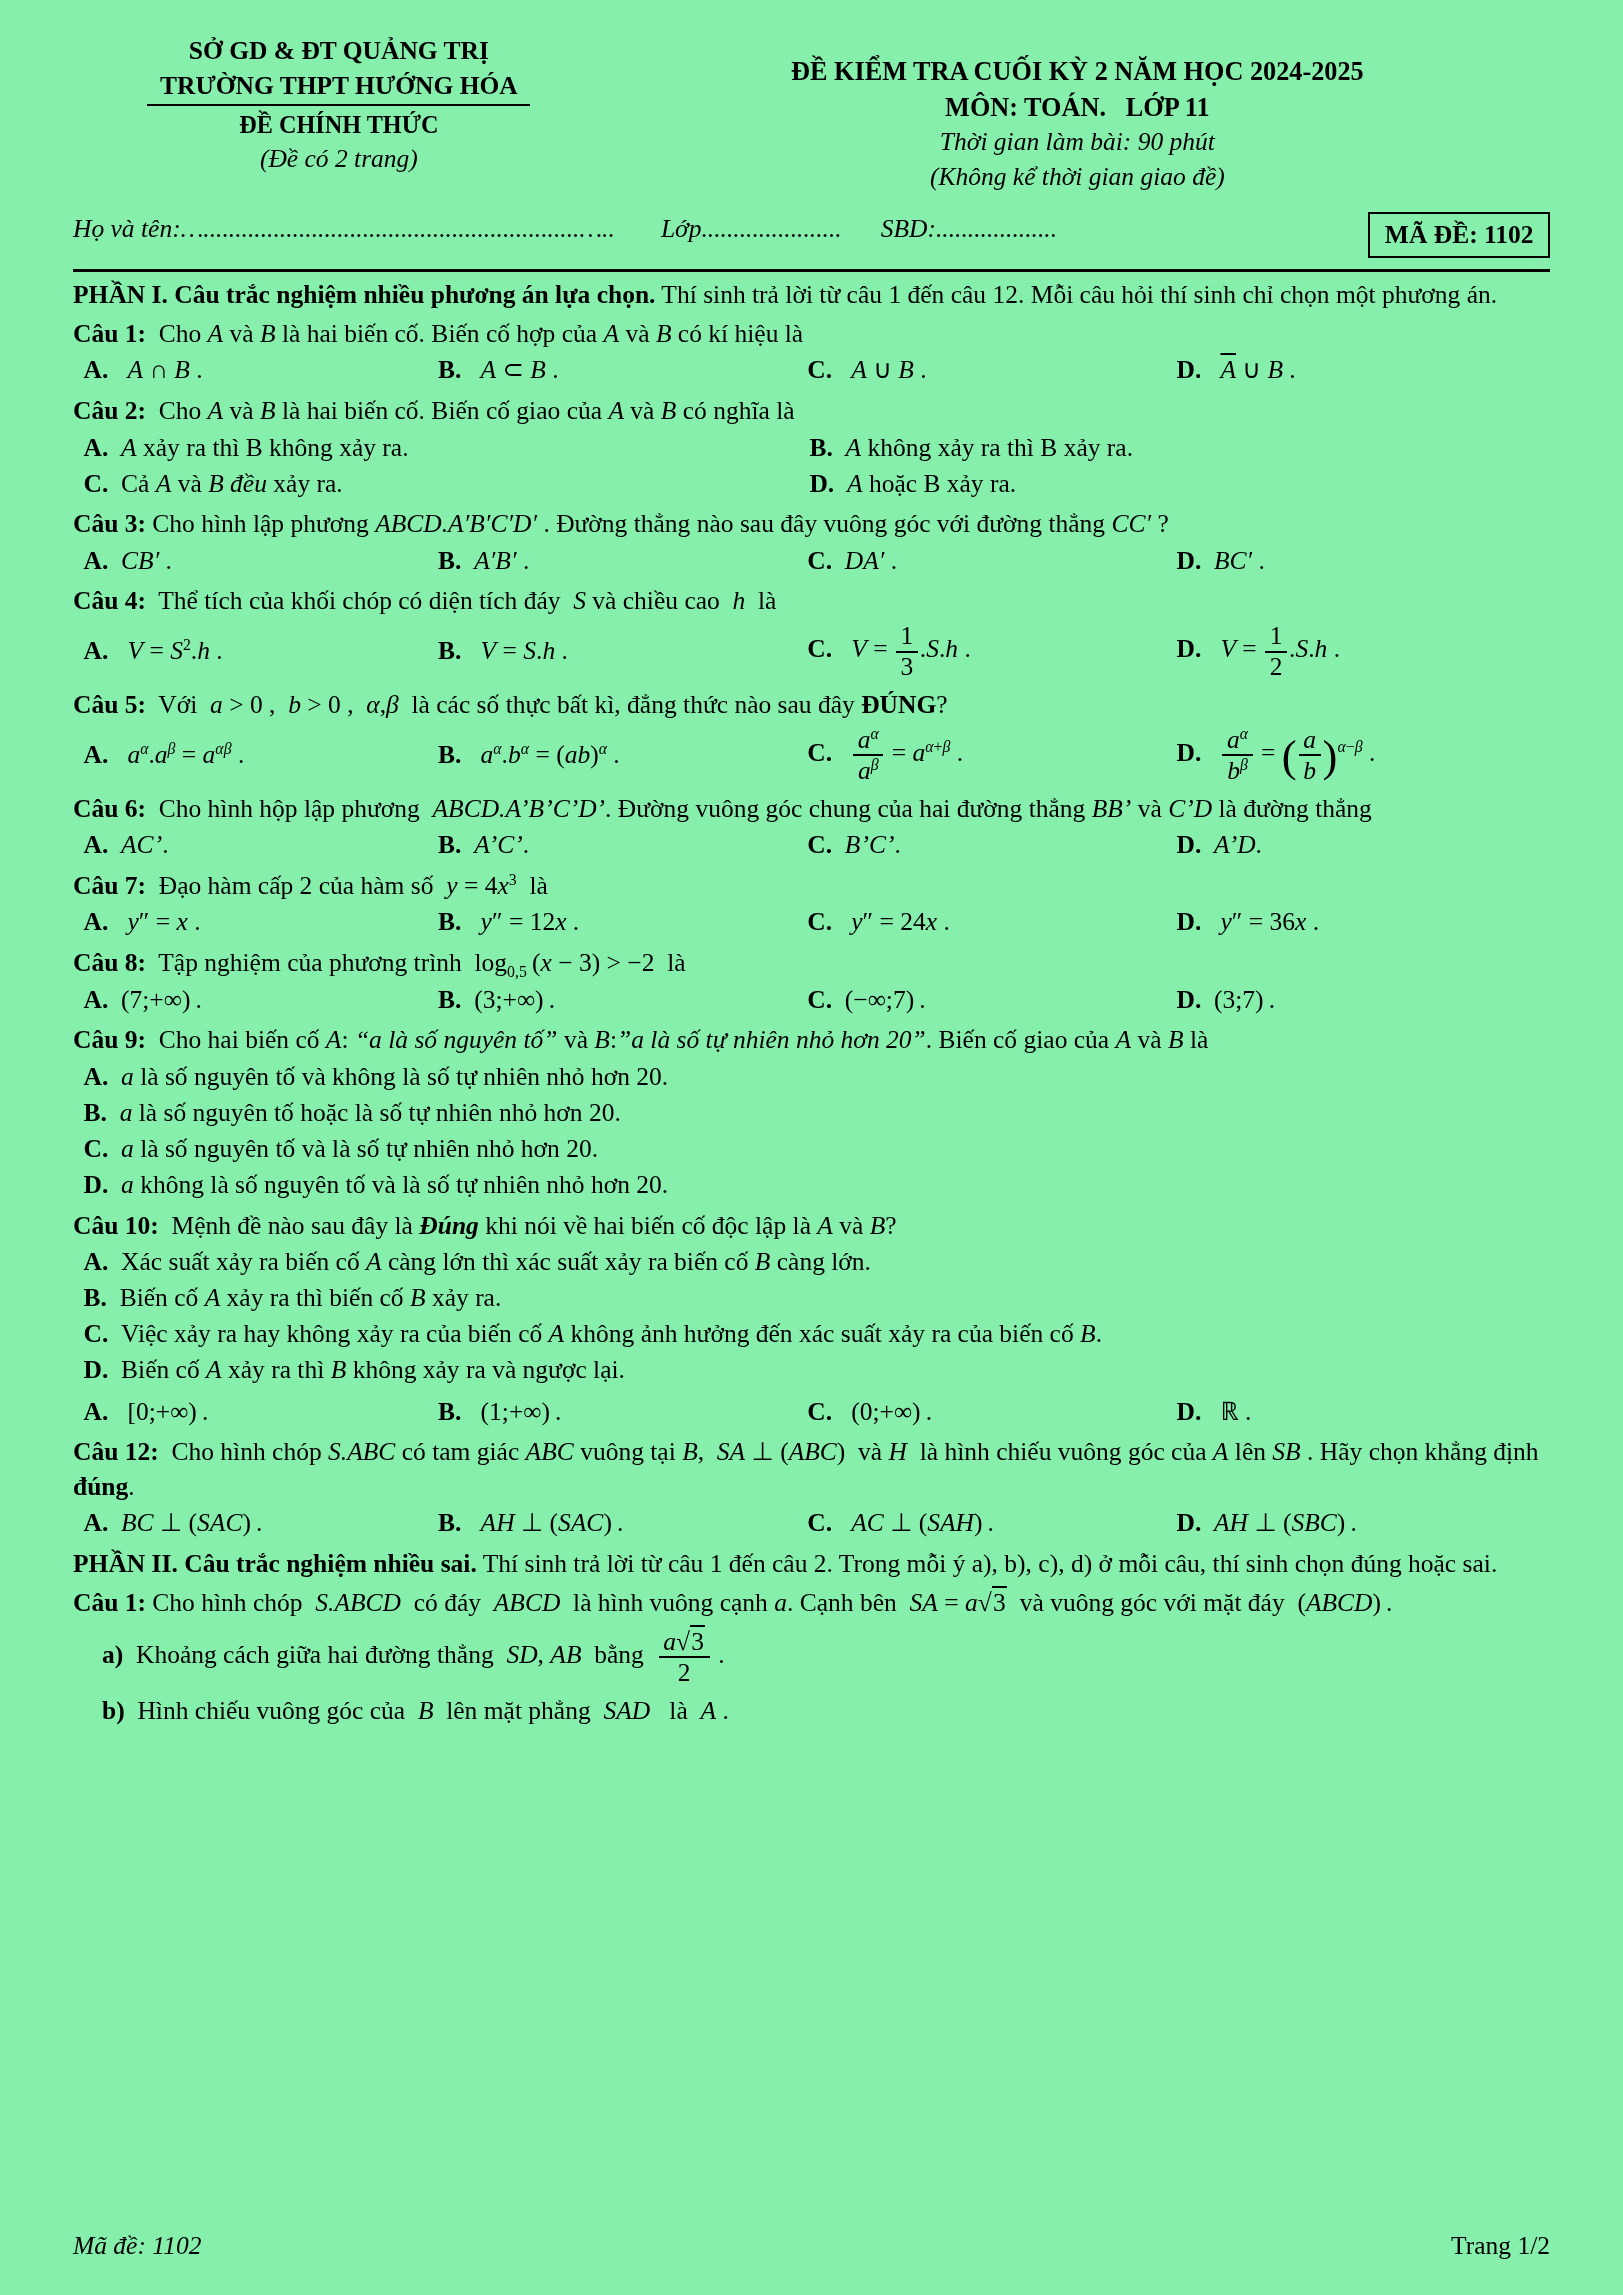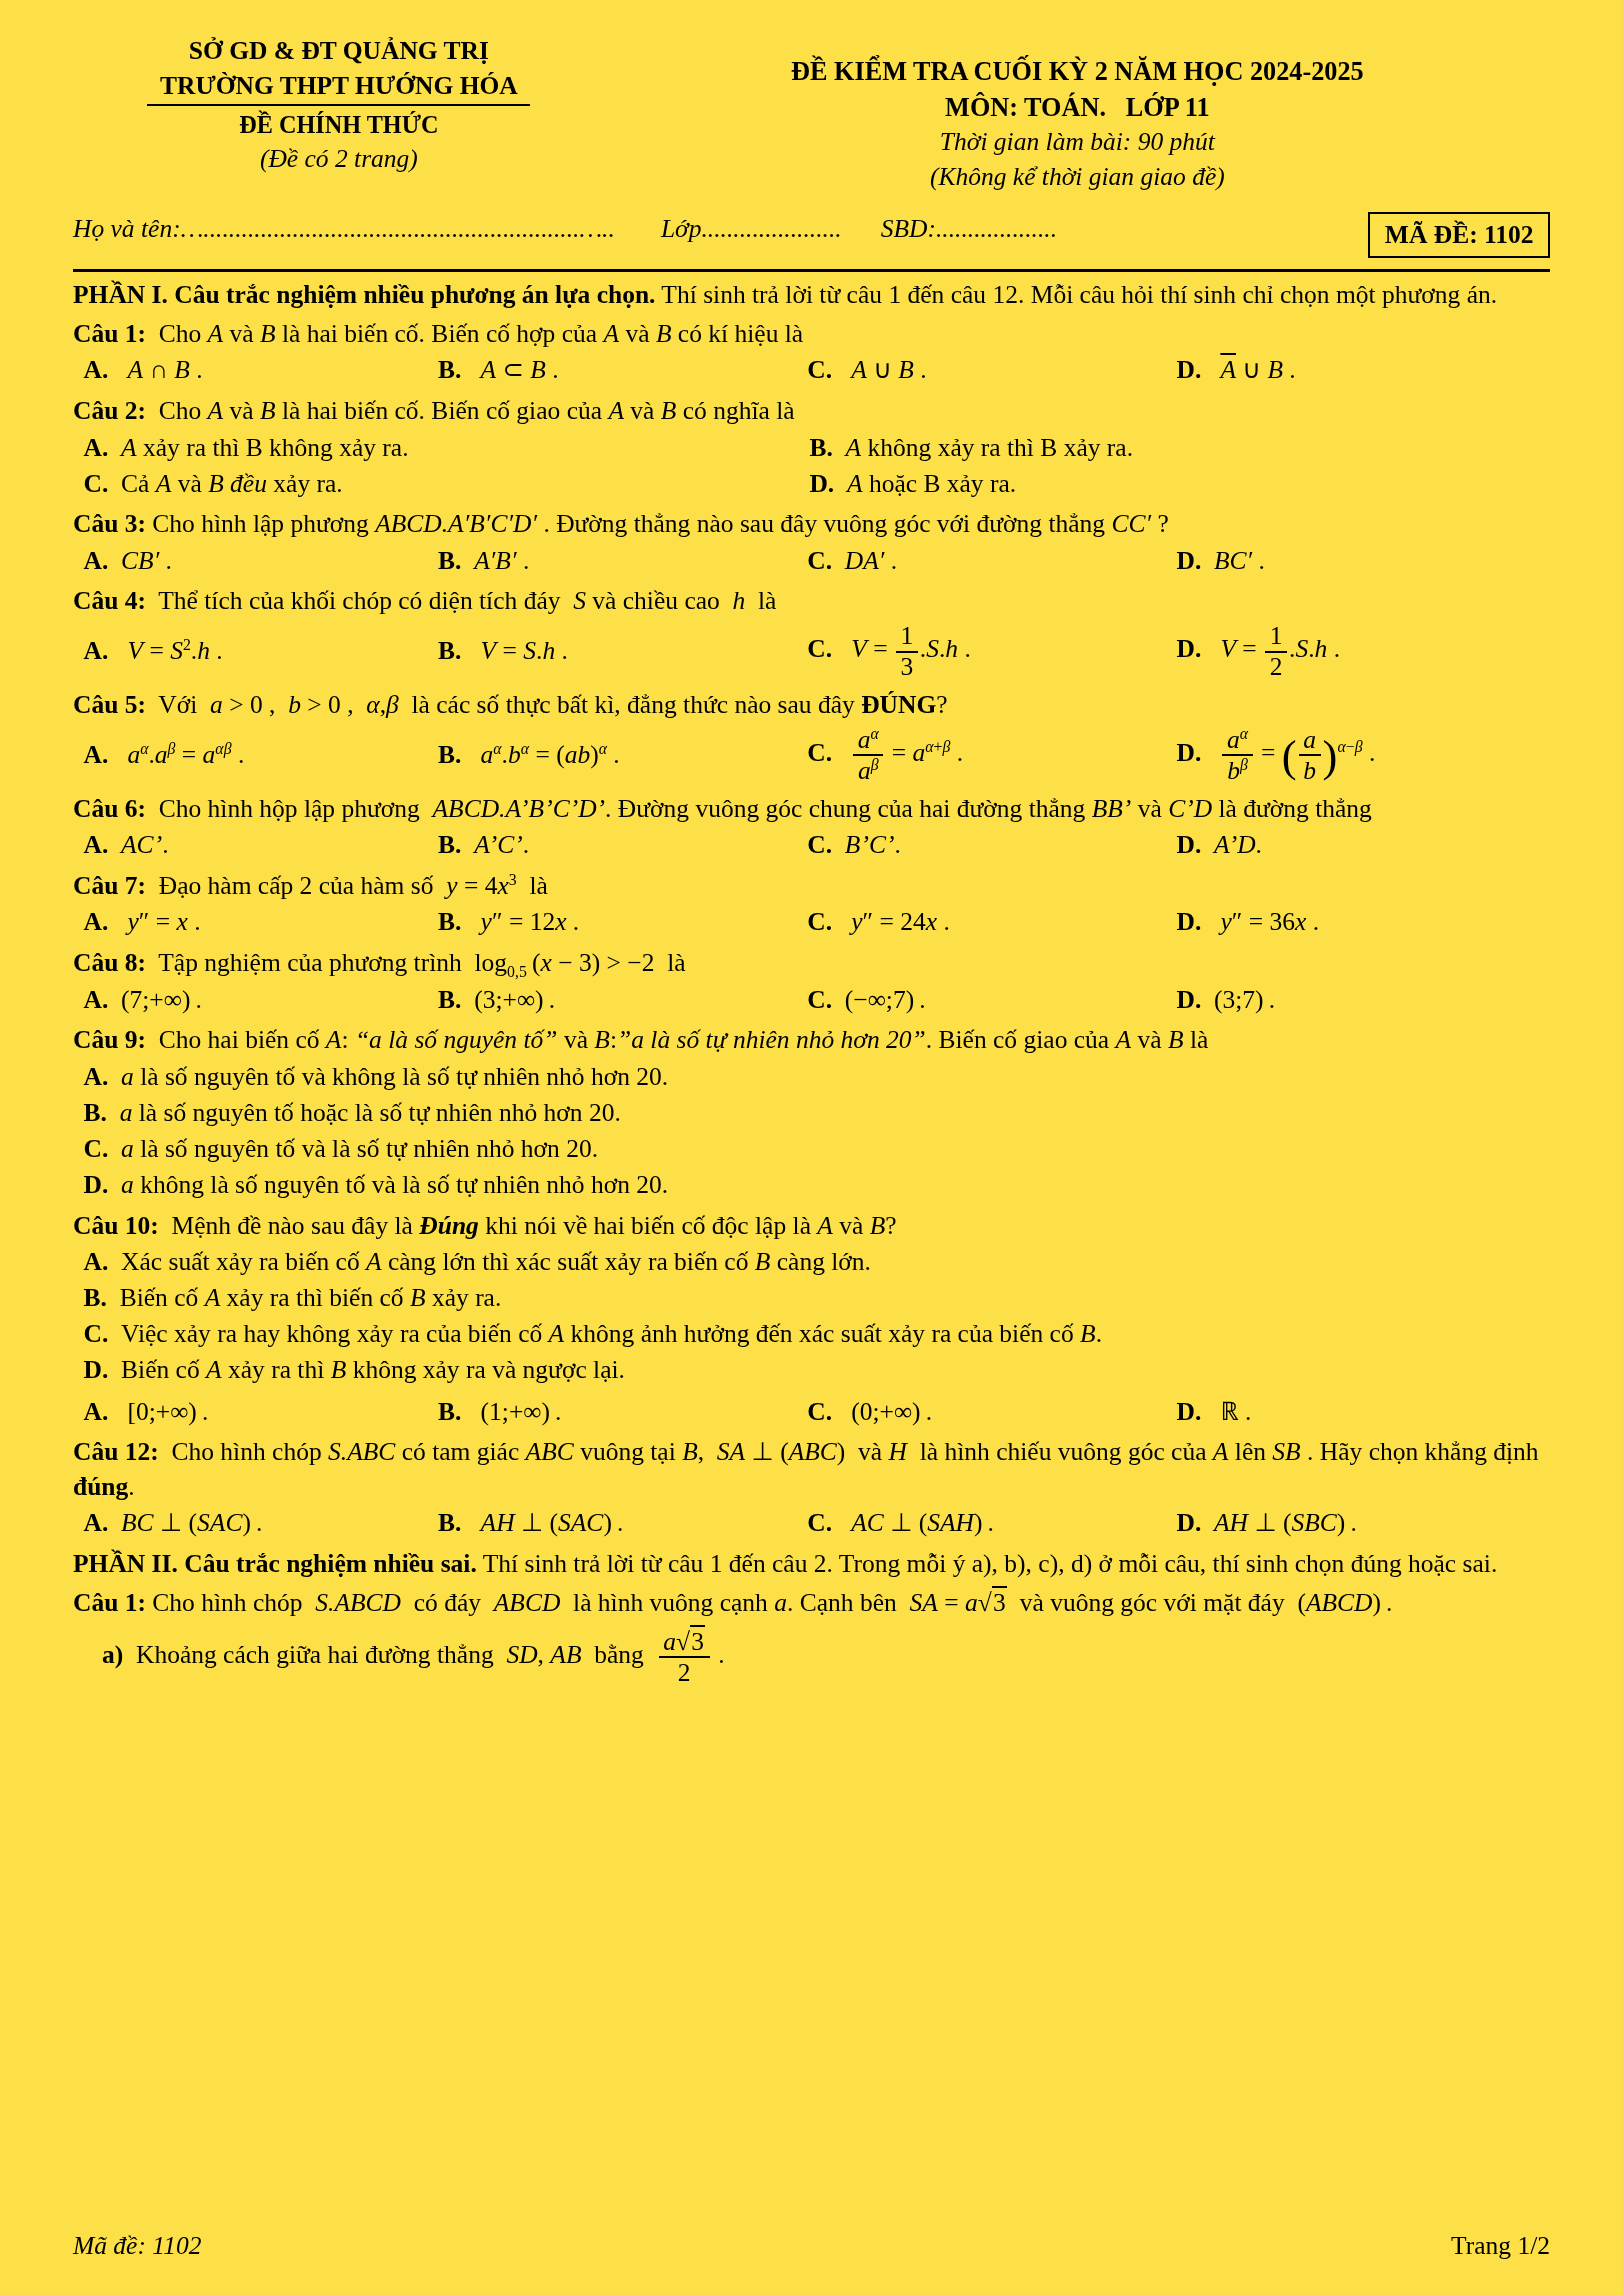--- a/index.html
+++ b/index.html
@@ -1,21 +1,21 @@
 <!DOCTYPE html>
 <html lang="vi" style="font-size:10.5px"><head>
 <meta charset="utf-8">
 <style>
   * { margin:0; padding:0; box-sizing:border-box; }
   html,body { background:#ffffff; }
   .page {
     position:relative;
     width:1623px; height:2295px;
     margin:0 auto;
-    background:#fde047;
+    background:#86efac;
     color:#000;
     font-family:"Liberation Serif", serif;
     font-size:25.5px; line-height:1.36;
     padding:34px 73px 98px 73px;
     overflow:hidden;
   }
   
   .header { display:flex; align-items:flex-start; }
   .h-left { width:36%; text-align:center; }
   .h-right { width:64%; text-align:center; }
@@ -205,20 +205,21 @@
           <div class="opt"><b>D.</b>&nbsp;&nbsp;<i>AH</i> ⊥ (<i>SBC</i>) .</div>
         </div>
       </div>
     </div>
 
   <div class="part-title"><b>PHẦN II. Câu trắc nghiệm nhiều sai.</b> Thí sinh trả lời từ câu 1 đến câu 2. Trong mỗi ý a), b), c), d) ở mỗi câu, thí sinh chọn đúng hoặc sai.</div>
   <div id="part2-questions">
       <div class="question">
         <div class="stem"><b>Câu 1:</b> Cho hình chóp&nbsp; <i>S.ABCD</i>&nbsp; có đáy&nbsp; <i>ABCD</i>&nbsp; là hình vuông cạnh <i>a</i>. Cạnh bên&nbsp; <i>SA</i> = <i>a</i><span class="sqrt">√<span class="rad">3</span></span>&nbsp; và vuông góc với mặt đáy&nbsp; (<i>ABCD</i>) .</div>
         <div class="p2-item"><b>a)</b>&nbsp; Khoảng cách giữa hai đường thẳng&nbsp; <i>SD</i>, <i>AB</i>&nbsp; bằng&nbsp; <span class="frac"><span class="num"><i>a</i><span class="sqrt">√<span class="rad">3</span></span></span><span class="den">2</span></span> .</div>
+        <div class="p2-item"><b>b)</b>&nbsp; Hình chiếu vuông góc của&nbsp; <i>B</i>&nbsp; lên mặt phẳng&nbsp; <i>SAD</i>&nbsp;&nbsp; là&nbsp; <i>A</i> .</div>
       </div>
     </div>
 
   <div class="footer">
     <span class="f-left">Mã đề: 1102</span>
     <span class="f-right">Trang 1/2</span>
   </div>
 
 </div>
 

